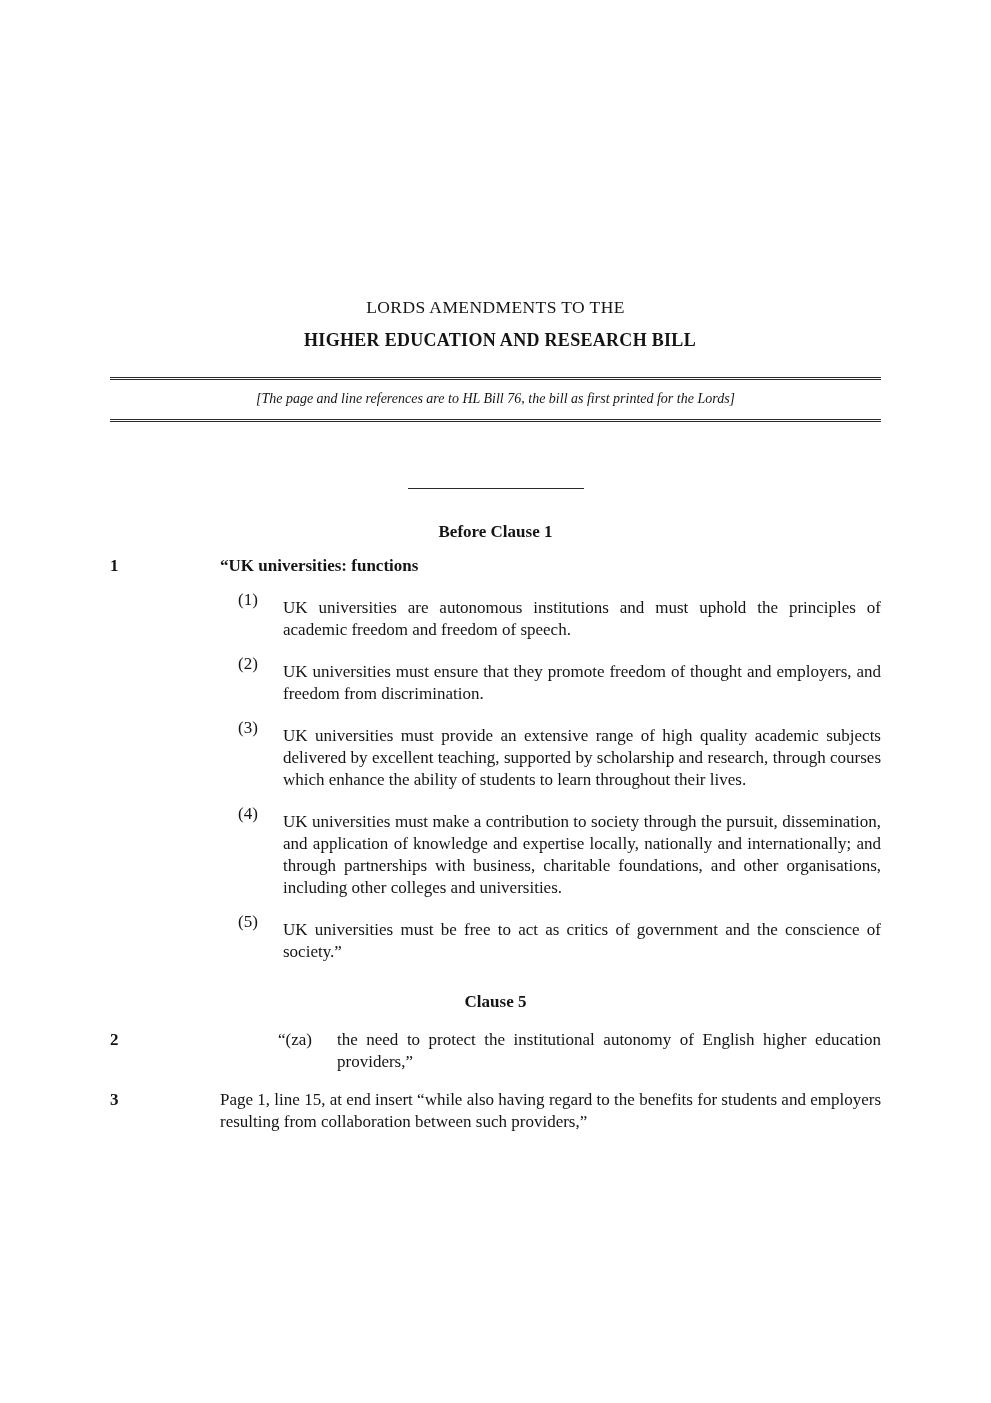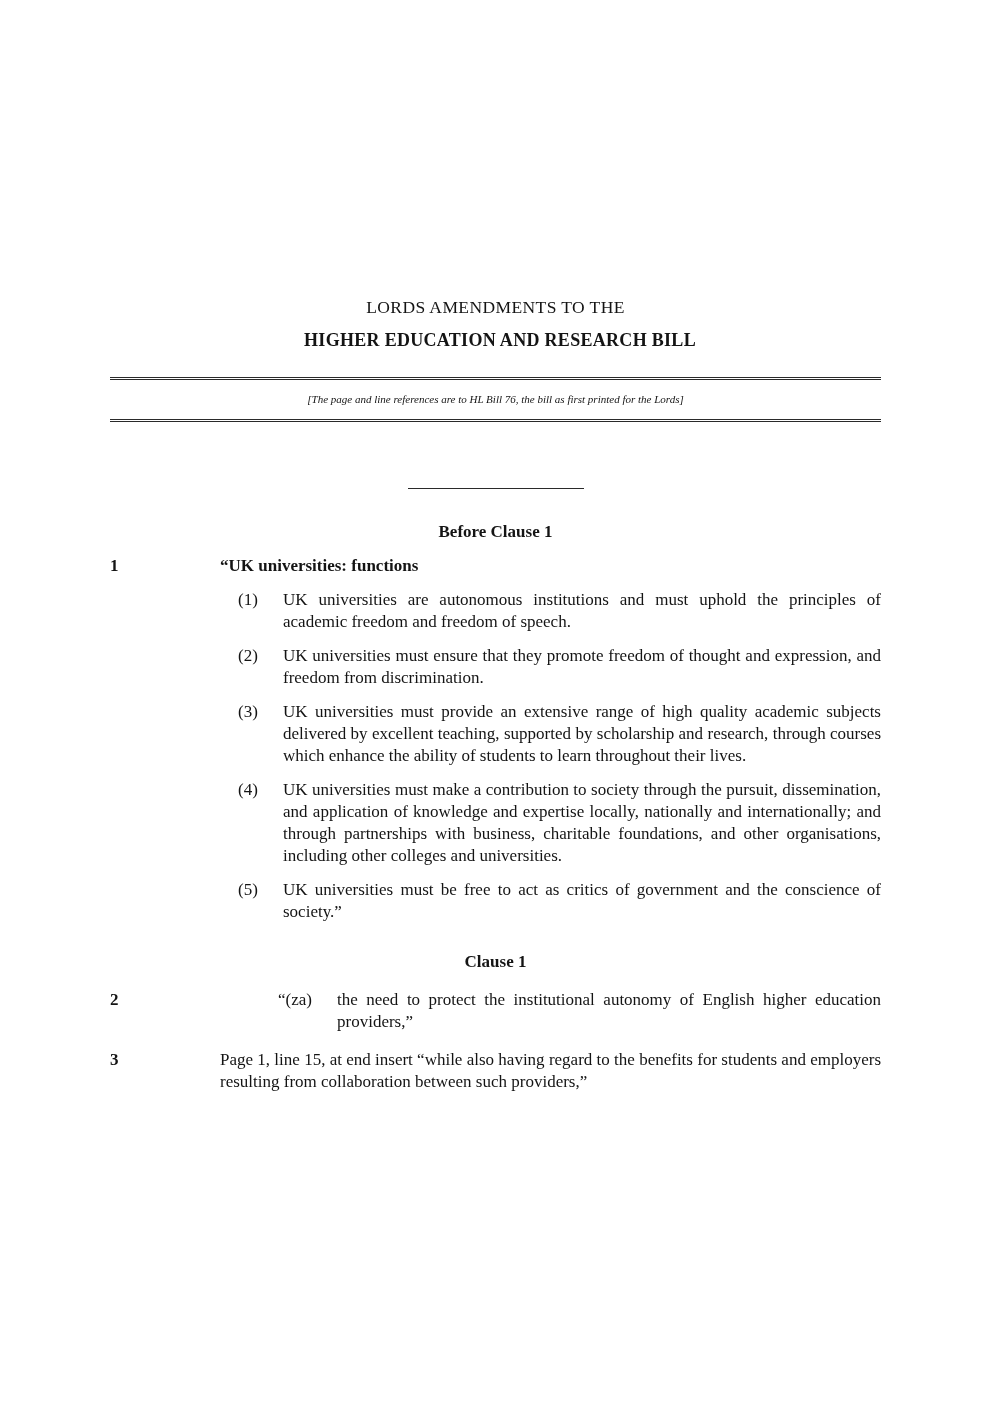--- a/index.html
+++ b/index.html
@@ -20,21 +20,21 @@
   .doc-supertitle { font-size: 17.5px; letter-spacing: 0.4px; }
   .doc-title { font-size: 18px; font-weight: bold; margin-top: 11px; letter-spacing: 0.3px; padding-left: 9px; }
 
   .ref-box {
     margin: 26px 110px 0 110px;
     border-top: 3px double #2a2a2a;
     border-bottom: 3px double #2a2a2a;
     padding: 8px 0 9px 0;
     text-align: center;
     font-style: italic;
-    font-size: 11px;
+    font-size: 14px;
   }
 
   .short-rule {
     width: 176px;
     border-top: 1.5px solid #2a2a2a;
     margin: 66px auto 0 auto;
   }
 
   .section-heading {
     text-align: center;
@@ -58,21 +58,21 @@
   .lead { text-align: left; }
   .clause-title { font-weight: bold; margin-top: 12px; }
 
   .subsections { margin-top: 12px; }
   .subsection {
     display: flex;
     padding-left: 18px;
     margin-bottom: 12px;
   }
   .sub-num { width: 45px; flex: 0 0 45px; }
-  .sub-text { flex: 1; text-align: justify; }
+  .sub-text { flex: 1; text-align: justify; margin-top: 8px; }
 
   .za-item {
     display: flex;
     padding-left: 58px;
     margin-top: 16px;
   }
   .za-num { width: 59px; flex: 0 0 59px; }
   .za-text { flex: 1; text-align: justify; }
 
   .amendment-3 { margin-top: 16px; }
@@ -110,38 +110,38 @@
     <div class="margin-num">1</div>
     <p class="clause-title">“UK universities: functions</p>
 
     <div class="subsections">
       <div class="subsection">
         <span class="sub-num">(1)</span>
         <span class="sub-text">UK universities are autonomous institutions and must uphold the principles of academic freedom and freedom of speech.</span>
       </div>
       <div class="subsection">
         <span class="sub-num">(2)</span>
-        <span class="sub-text">UK universities must ensure that they promote freedom of thought and expression, and freedom from discrimination.</span>
+        <span class="sub-text">UK universities must ensure that they promote freedom of thought and employers, and freedom from discrimination.</span>
       </div>
       <div class="subsection">
         <span class="sub-num">(3)</span>
         <span class="sub-text">UK universities must provide an extensive range of high quality academic subjects delivered by excellent teaching, supported by scholarship and research, through courses which enhance the ability of students to learn throughout their lives.</span>
       </div>
       <div class="subsection">
         <span class="sub-num">(4)</span>
         <span class="sub-text">UK universities must make a contribution to society through the pursuit, dissemination, and application of knowledge and expertise locally, nationally and internationally; and through partnerships with business, charitable foundations, and other organisations, including other colleges and universities.</span>
       </div>
       <div class="subsection">
         <span class="sub-num">(5)</span>
         <span class="sub-text">UK universities must be free to act as critics of government and the conscience of society.”</span>
       </div>
     </div>
   </div>
 
-  <div class="section-heading clause2">Clause 1</div>
+  <div class="section-heading clause2">Clause 5</div>
 
   <div class="amendment">
     <div class="margin-num">2</div>
     <div class="za-item">
       <span class="za-num">“(za)</span>
       <span class="za-text">the need to protect the institutional autonomy of English higher education providers,”</span>
     </div>
   </div>
 
   <div class="amendment amendment-3">

